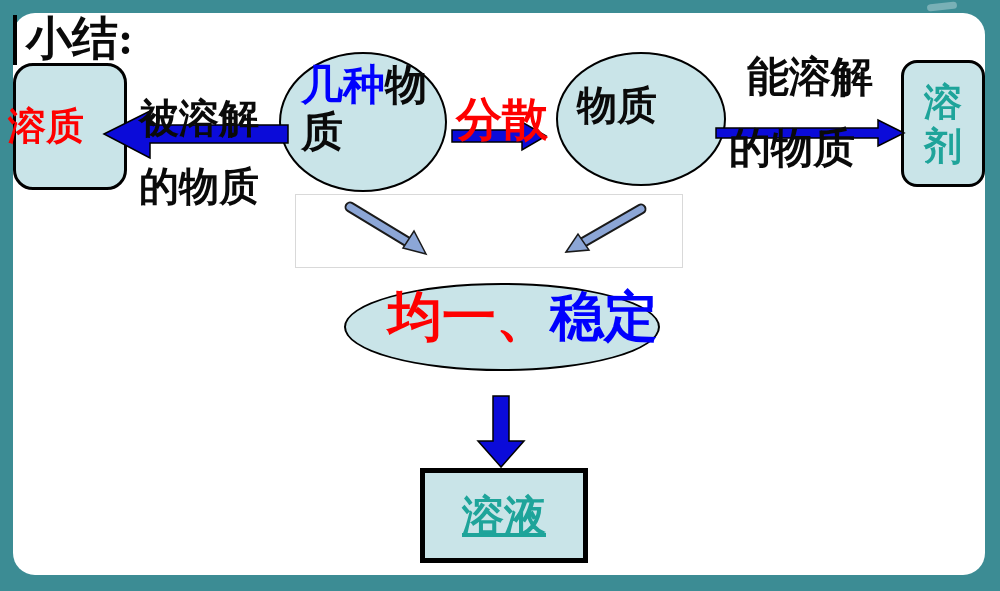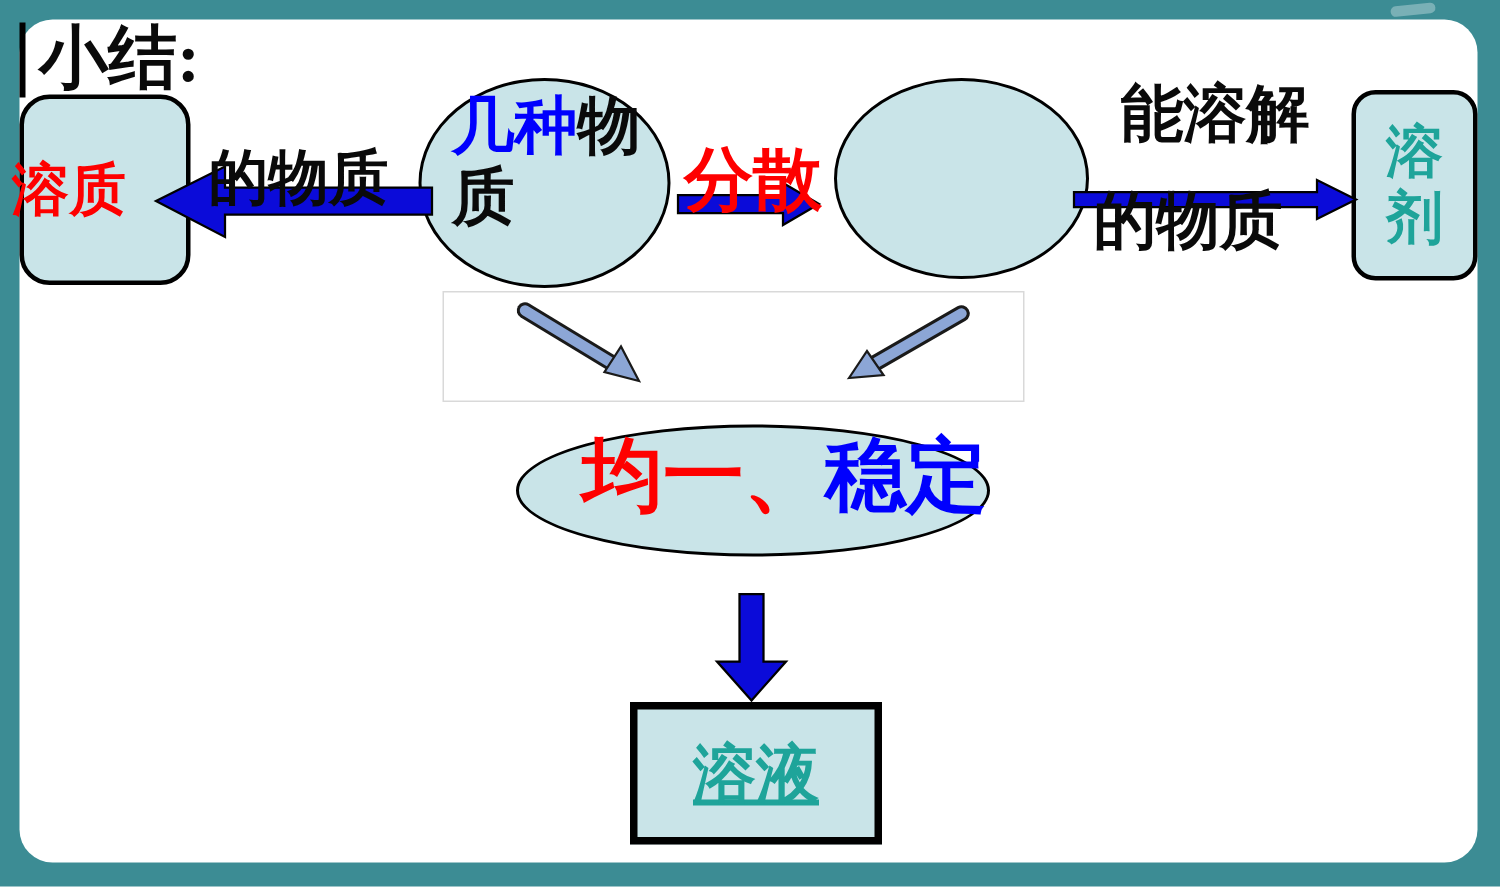--- a/index.html
+++ b/index.html
@@ -50,33 +50,35 @@
 <div class="abs panel"></div>
 <div class="abs decor-dash"></div>
 <div class="abs vline"></div>
 
 <div class="abs cn txt black" style="left:26px;top:8px;font-size:46px;">小结:</div>
 
 <div class="abs shape" style="left:13px;top:63px;width:114px;height:127px;border-radius:20px;"></div>
 <div class="abs cn txt red" style="left:8px;top:101px;width:92px;font-size:38px;text-align:left;">溶质</div>
 
 <div class="abs cn txt black" style="left:139px;top:85px;font-size:40px;line-height:68px;">
+  <div>被溶解</div>
   <div>的物质</div>
 </div>
 
 <div class="abs shape ellipse" style="left:279px;top:52px;width:168px;height:140px;"></div>
 <div class="abs cn txt" style="left:301px;top:62px;font-size:42px;line-height:47px;">
   <div><span class="blue">几种</span><span class="black">物</span></div>
   <div><span class="black">质</span></div>
 </div>
 
 <div class="abs cn txt red" style="left:456px;top:89px;font-size:46px;">分散</div>
 
 <div class="abs shape ellipse" style="left:556px;top:52px;width:170px;height:134px;"></div>
 <div class="abs cn txt" style="left:577px;top:83px;font-size:40px;line-height:46px;">
+  <div class="black">物质</div>
 </div>
 
 <div class="abs cn txt black" style="left:729px;top:42px;font-size:42px;line-height:71px;">
   <div style="padding-left:18px;">能溶解</div>
   <div>的物质</div>
 </div>
 
 <div class="abs shape" style="left:901px;top:60px;width:84px;height:127px;border-radius:16px;"></div>
 <div class="abs cn txt teal-text" style="left:901px;top:60px;width:84px;height:127px;font-size:38px;line-height:44px;display:flex;flex-direction:column;align-items:center;justify-content:center;">
   <div>溶</div>

